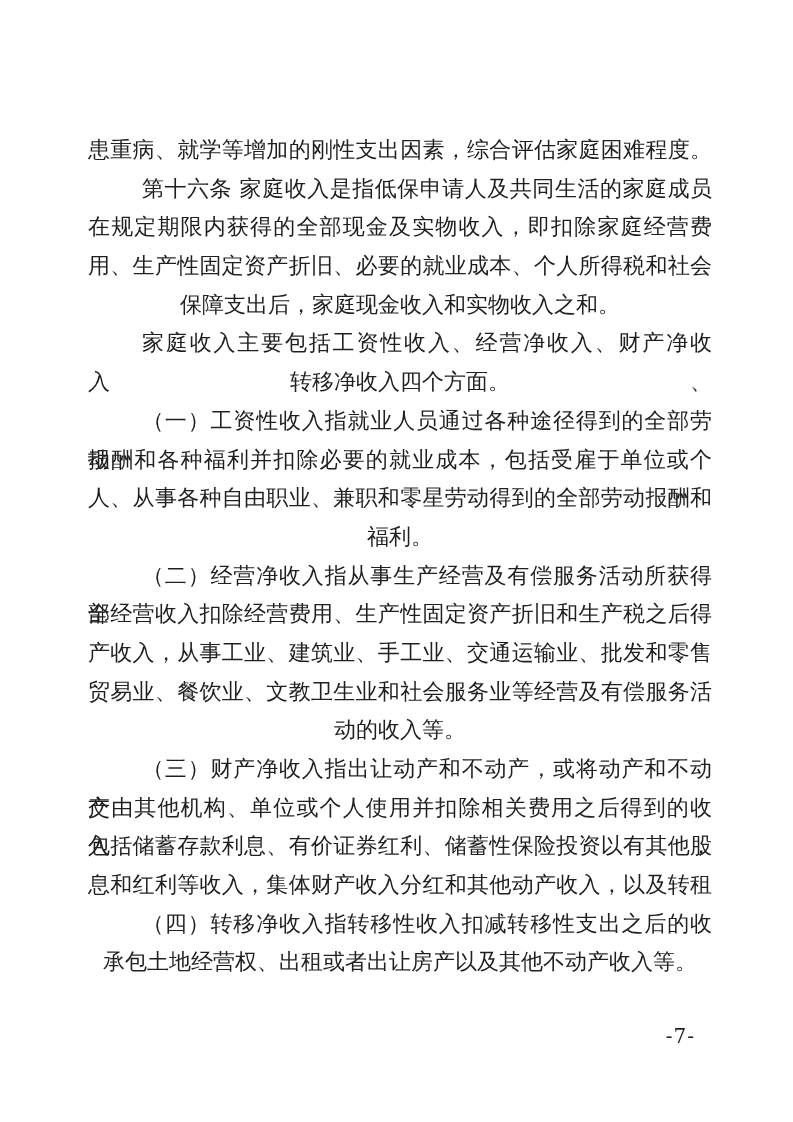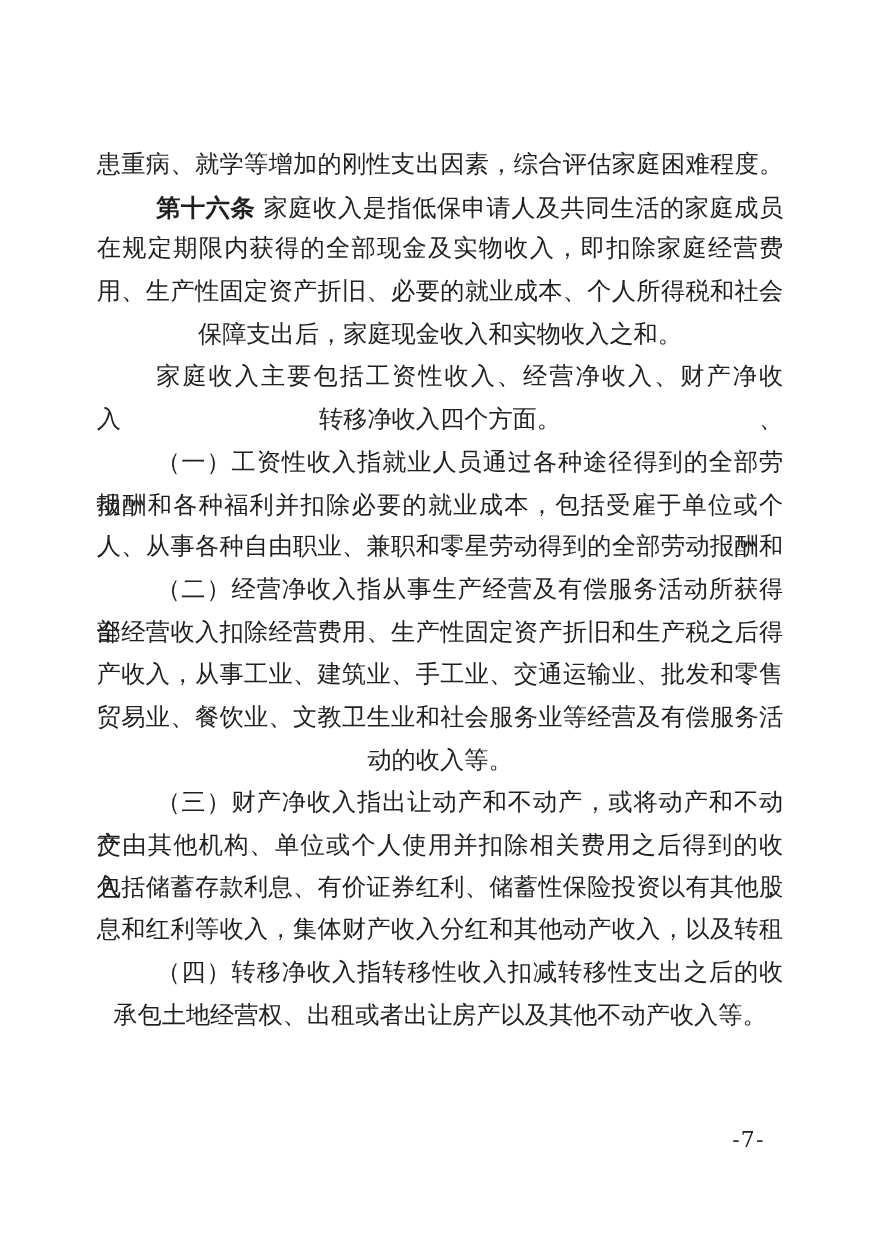--- a/index.html
+++ b/index.html
@@ -32,21 +32,21 @@
   .line.just {
     white-space: normal;
     text-align: justify;
     text-align-last: justify;
     text-justify: inter-character;
   }
   .line.indent {
     text-indent: 54px;
   }
   .bold {
-    font-weight: 700;
+    font-weight: 400;
   }
   .pageno {
     position: absolute;
     top: 1024px;
     right: 98px;
     font-size: 20px;
     line-height: 24px;
     letter-spacing: 1px;
   }
 </style>
@@ -58,20 +58,21 @@
       <div class="line just"><span>患重病、就学等增加的刚性支出因素，综合评估家庭困难程度。</span></div>
       <div class="line indent just"><span class="bold">第十六条</span><span> 家庭收入是指低保申请人及共同生活的家庭成员</span></div>
       <div class="line just"><span>在规定期限内获得的全部现金及实物收入，即扣除家庭经营费</span></div>
       <div class="line just"><span>用、生产性固定资产折旧、必要的就业成本、个人所得税和社会</span></div>
       <div class="line"><span>保障支出后，家庭现金收入和实物收入之和。</span></div>
       <div class="line indent just"><span>家庭收入主要包括工资性收入、经营净收入、财产净收入、</span></div>
       <div class="line"><span>转移净收入四个方面。</span></div>
       <div class="line indent just"><span>（一）工资性收入指就业人员通过各种途径得到的全部劳动</span></div>
       <div class="line just"><span>报酬和各种福利并扣除必要的就业成本，包括受雇于单位或个</span></div>
       <div class="line just"><span>人、从事各种自由职业、兼职和零星劳动得到的全部劳动报酬和</span></div>
+      <div class="line"><span>福利。</span></div>
       <div class="line indent just"><span>（二）经营净收入指从事生产经营及有偿服务活动所获得全</span></div>
       <div class="line just"><span>部经营收入扣除经营费用、生产性固定资产折旧和生产税之后得</span></div>
       <div class="line just"><span>产收入，从事工业、建筑业、手工业、交通运输业、批发和零售</span></div>
       <div class="line just"><span>贸易业、餐饮业、文教卫生业和社会服务业等经营及有偿服务活</span></div>
       <div class="line"><span>动的收入等。</span></div>
       <div class="line indent just"><span>（三）财产净收入指出让动产和不动产，或将动产和不动产</span></div>
       <div class="line just"><span>交由其他机构、单位或个人使用并扣除相关费用之后得到的收入，</span></div>
       <div class="line just"><span>包括储蓄存款利息、有价证券红利、储蓄性保险投资以有其他股</span></div>
       <div class="line just"><span>息和红利等收入，集体财产收入分红和其他动产收入，以及转租</span></div>
       <div class="line indent just"><span>（四）转移净收入指转移性收入扣减转移性支出之后的收</span></div>

